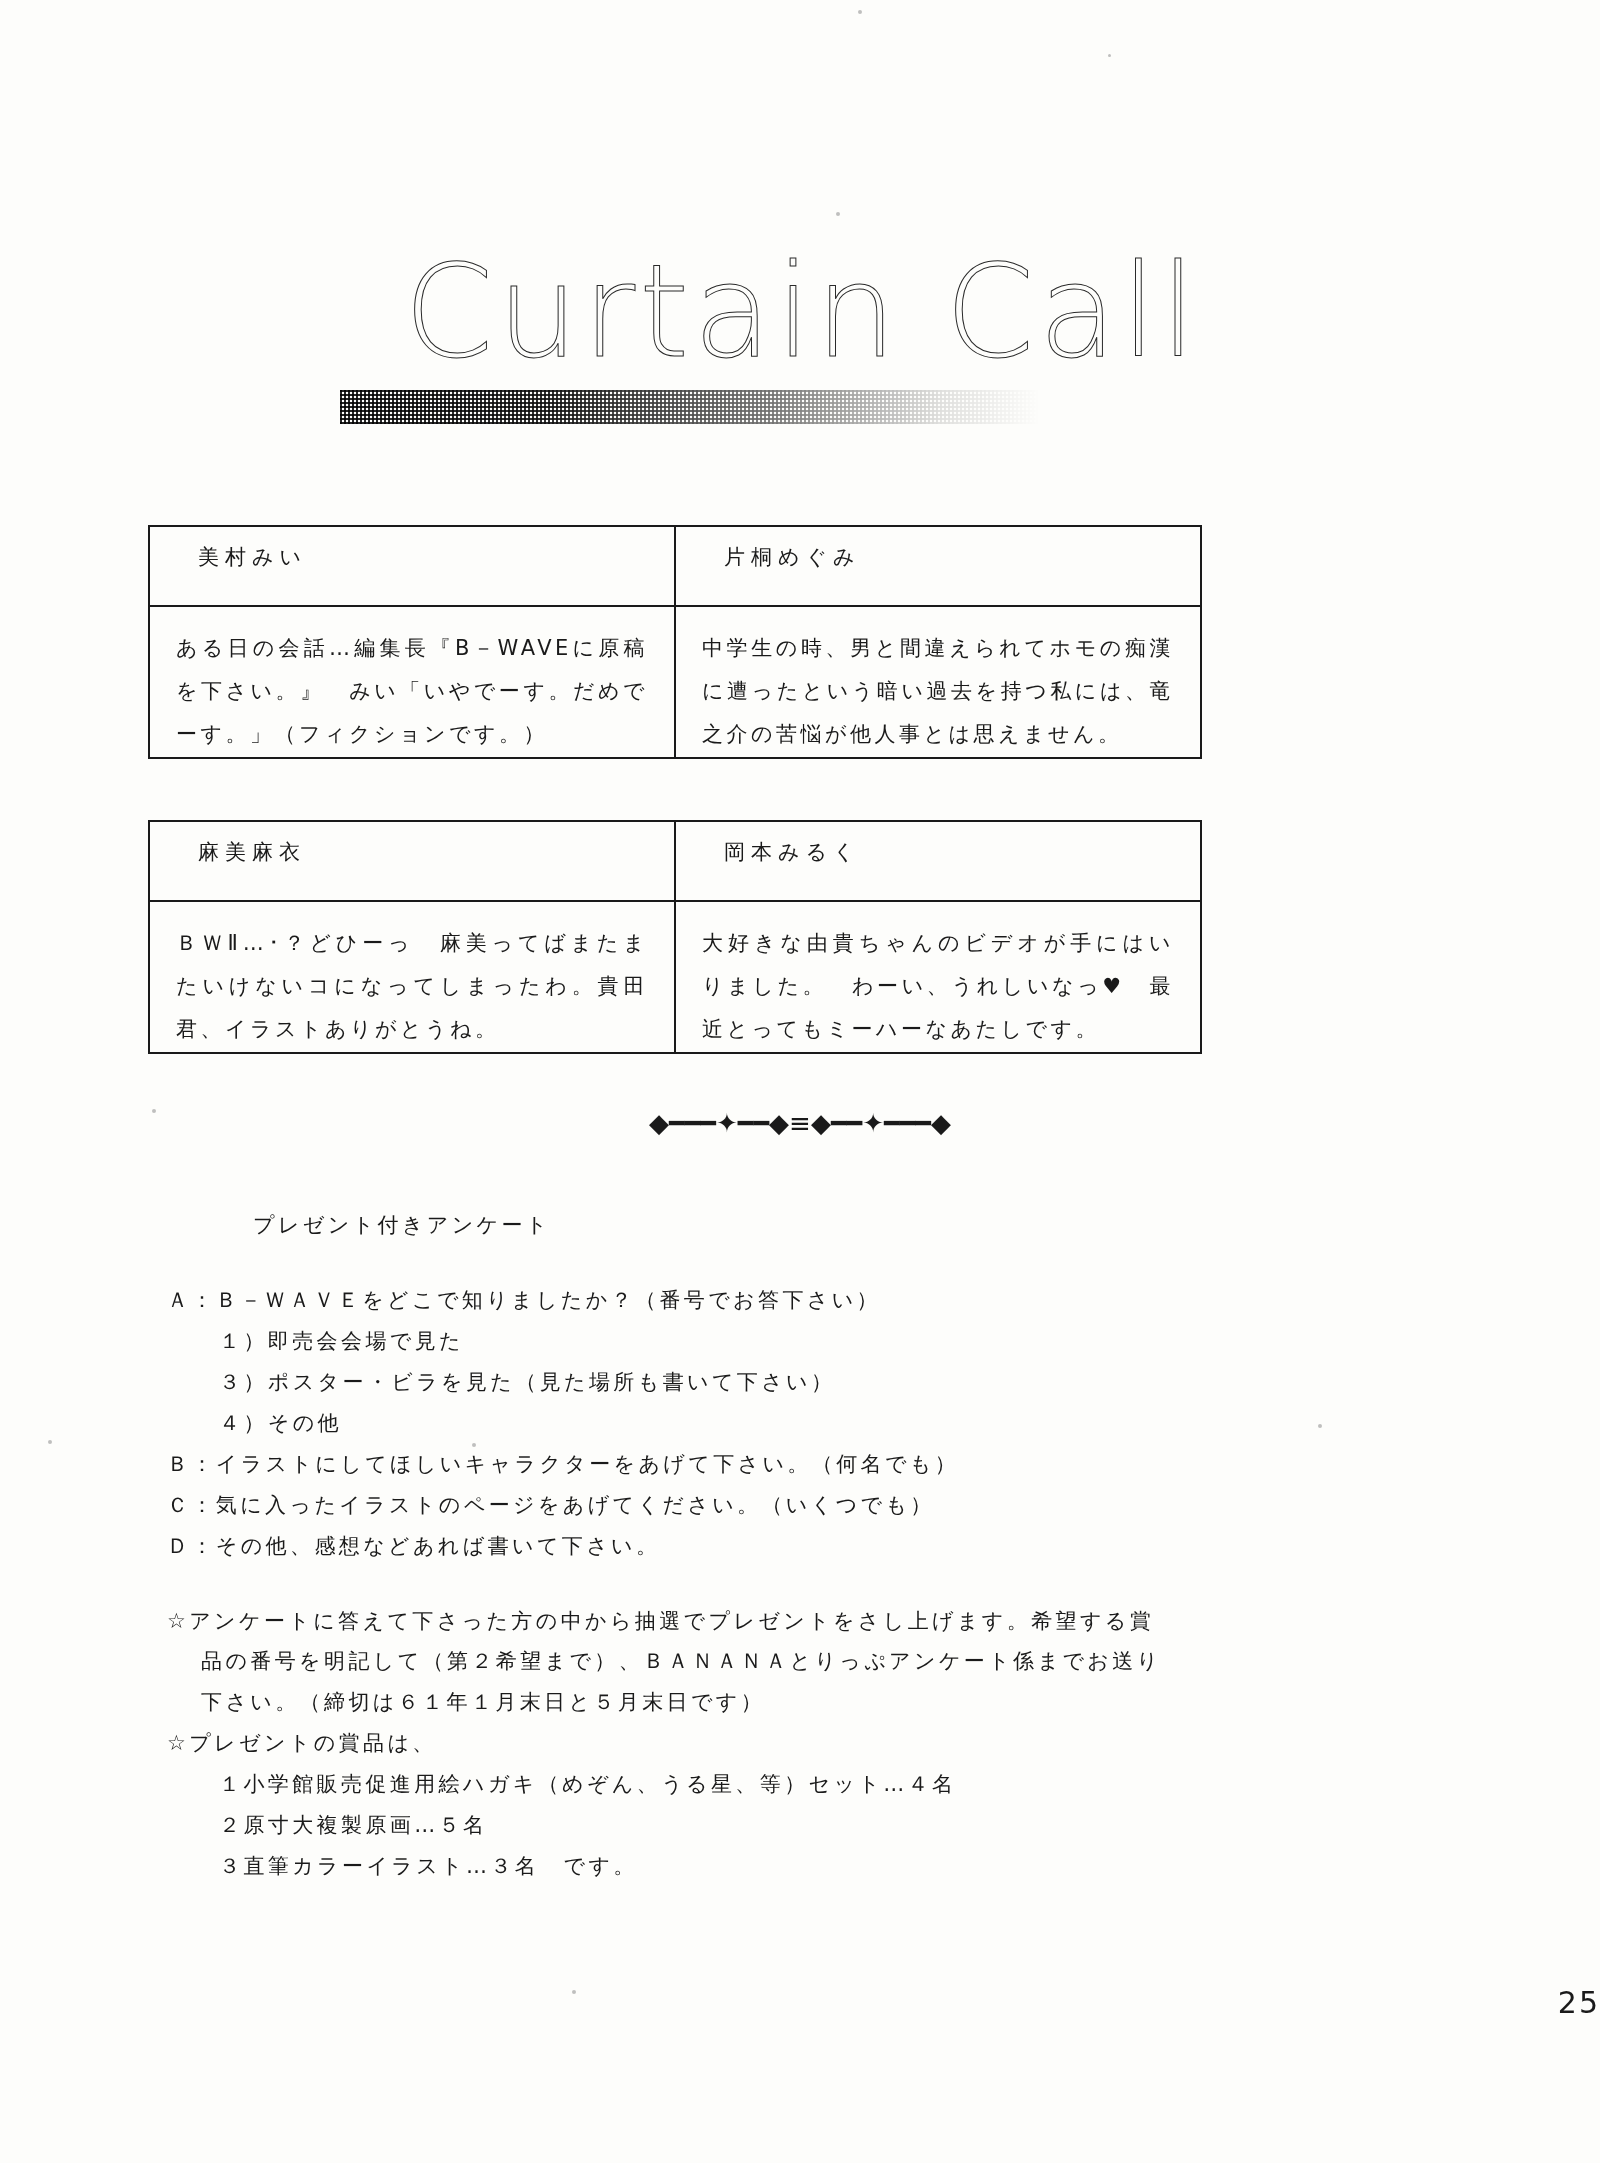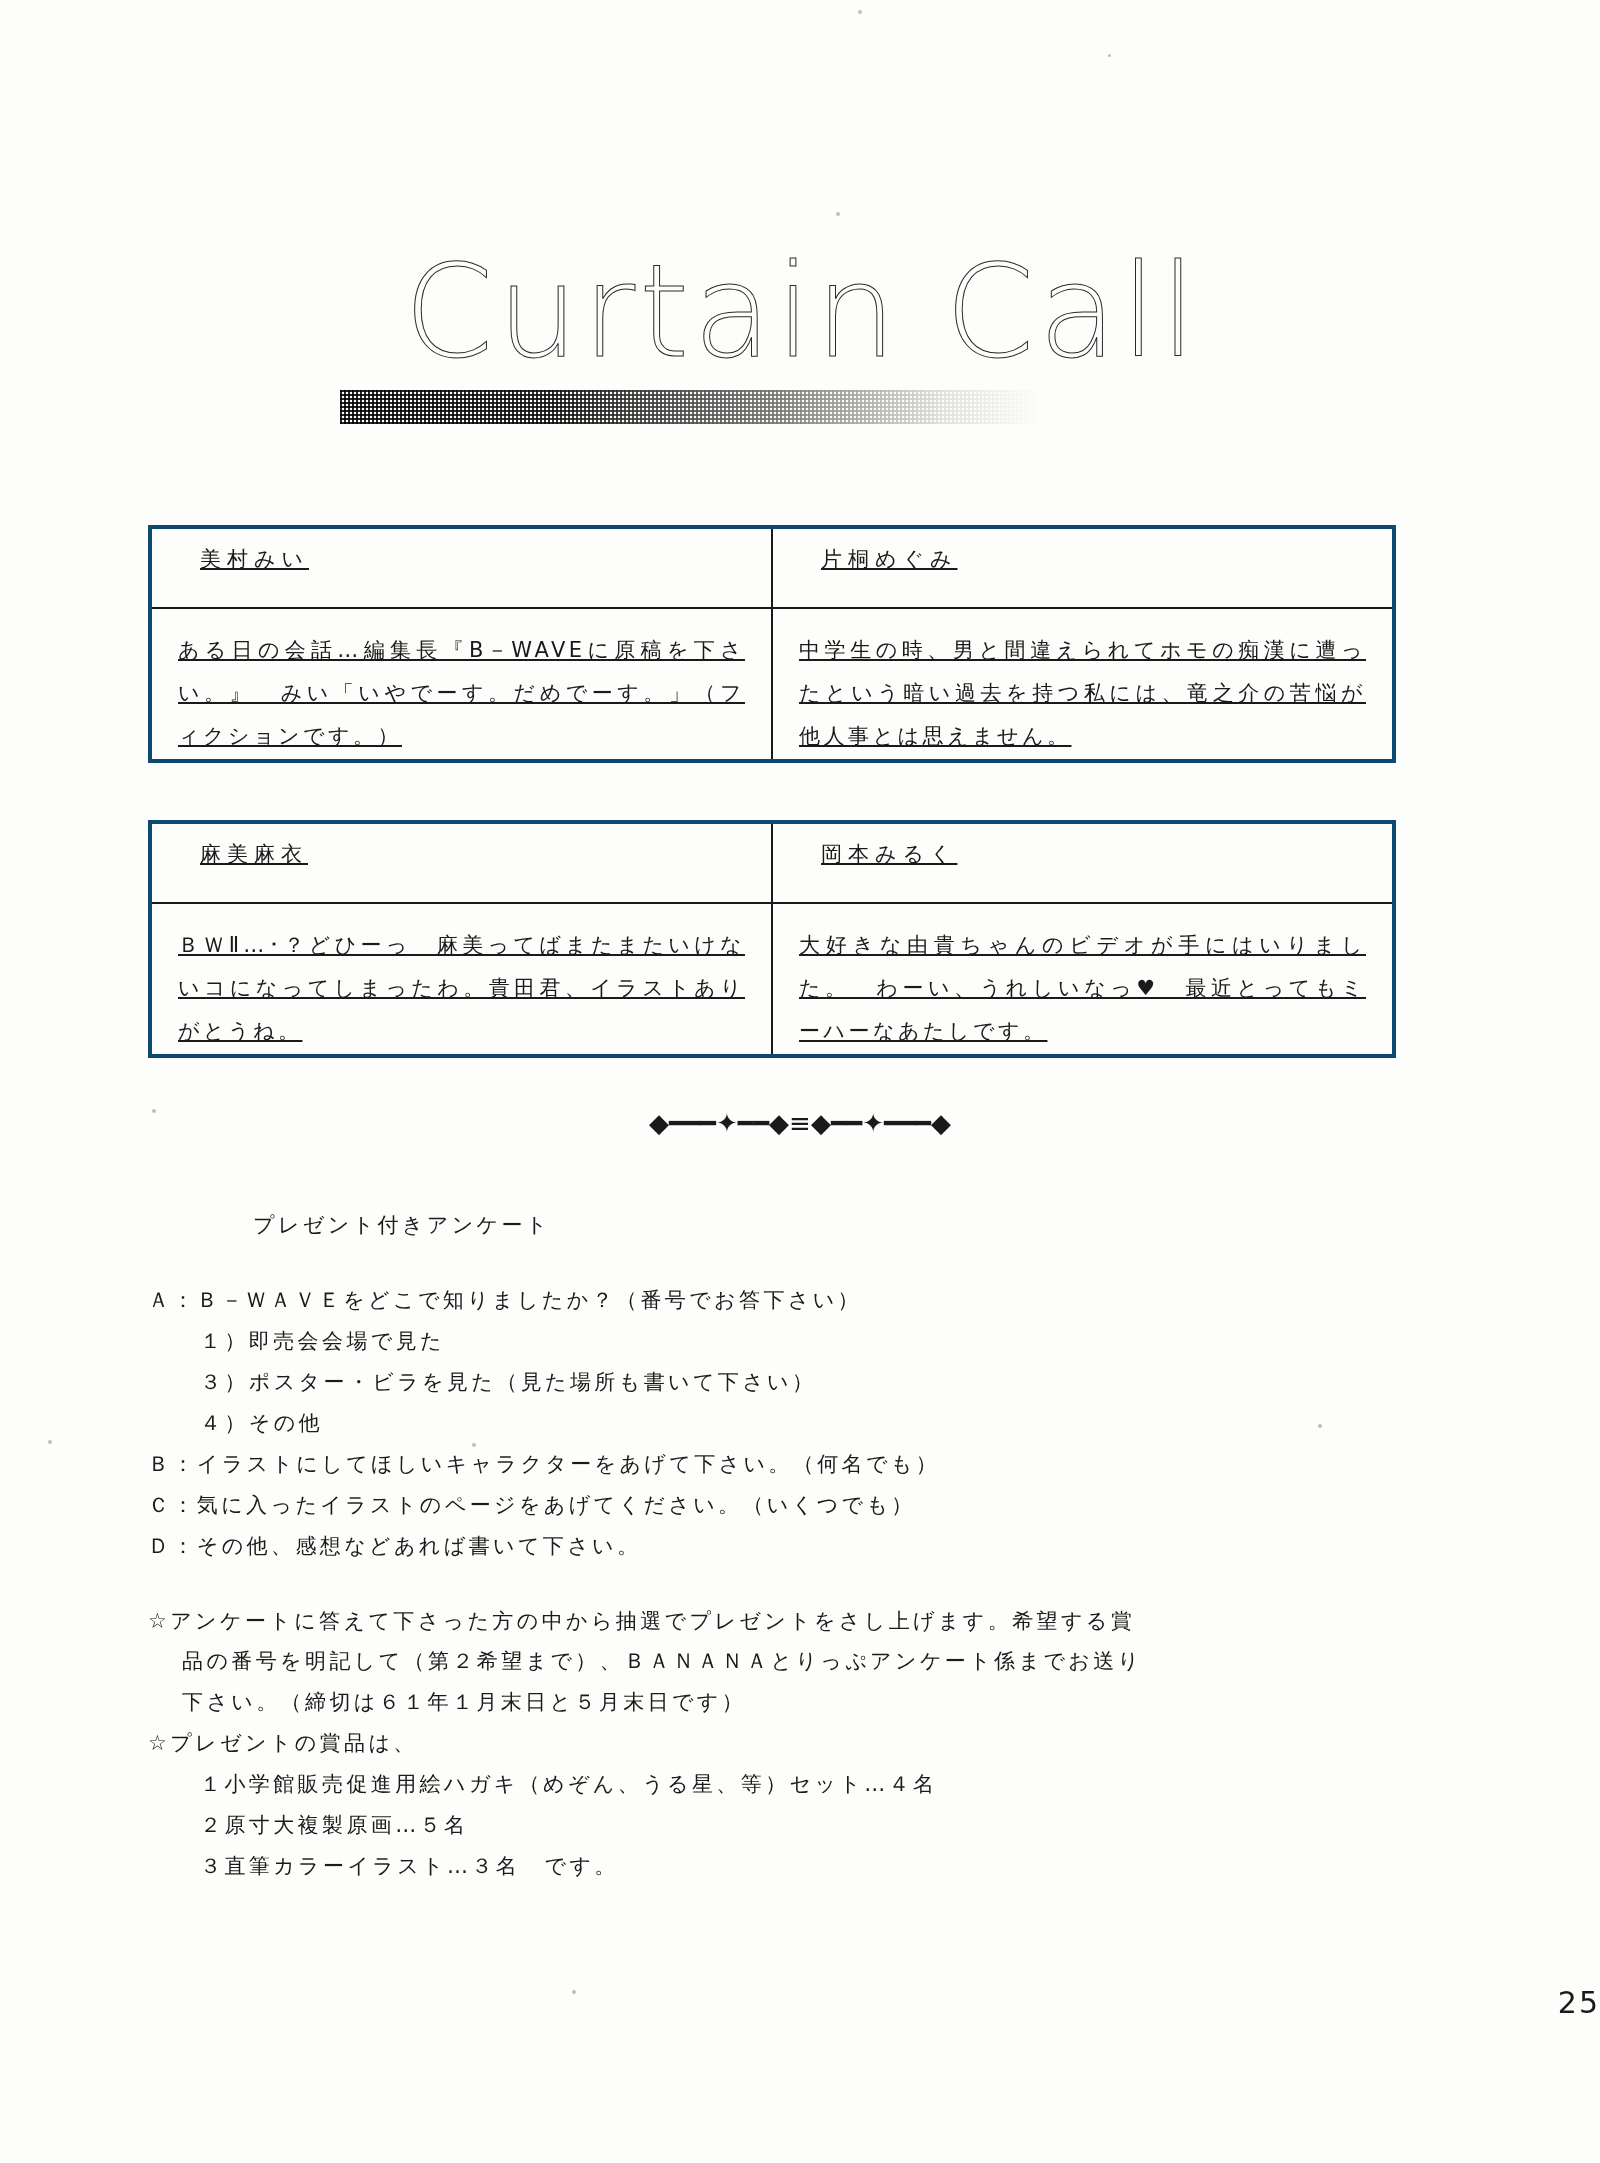--- a/index.html
+++ b/index.html
@@ -52,26 +52,25 @@
       repeating-linear-gradient(0deg, rgba(0,0,0,0.85) 0px, rgba(0,0,0,0.85) 2px, rgba(255,255,255,0) 2px, rgba(255,255,255,0) 4px),
       repeating-linear-gradient(90deg, rgba(0,0,0,0.85) 0px, rgba(0,0,0,0.85) 2px, rgba(255,255,255,0) 2px, rgba(255,255,255,0) 4px);
     -webkit-mask-image: linear-gradient(90deg, rgba(0,0,0,1) 0%, rgba(0,0,0,0.95) 30%, rgba(0,0,0,0.55) 62%, rgba(0,0,0,0.12) 86%, rgba(0,0,0,0) 100%);
             mask-image: linear-gradient(90deg, rgba(0,0,0,1) 0%, rgba(0,0,0,0.95) 30%, rgba(0,0,0,0.55) 62%, rgba(0,0,0,0.12) 86%, rgba(0,0,0,0) 100%);
   }
 
   
   .comment-table {
     position: absolute;
     left: 148px;
-    width: 1248px;
-    border: 4px solid #0c4a6e;
+    width: 1054px;
+    border: 2px solid #0c4a6e;
     border-collapse: collapse;
     table-layout: fixed;
     background: transparent;
-    text-decoration: underline;
   }
   .comment-table.t1 { top: 525px; }
   .comment-table.t2 { top: 820px; }
 
   .comment-table td {
     border: 2px solid #1a1a1a;
     vertical-align: top;
     padding: 0;
     width: 50%;
   }
@@ -118,21 +117,21 @@
     width: 1310px;
     font-size: 21px;
     line-height: 1.95;
     letter-spacing: 3.4px;
     font-family: "DejaVu Sans", sans-serif;
   }
   .survey-heading {
     margin-left: 105px;
     margin-bottom: 34px;
   }
-  .survey-line { white-space: pre-wrap; }
+  .survey-line { white-space: pre-wrap; margin-left: 19px; }
   .indent1 { padding-left: 52px; }
   .block-gap { height: 34px; }
   .wrap-cont {
     padding-left: 34px;
   }
 
   
   .page-number {
     position: absolute;
     left: 0;

